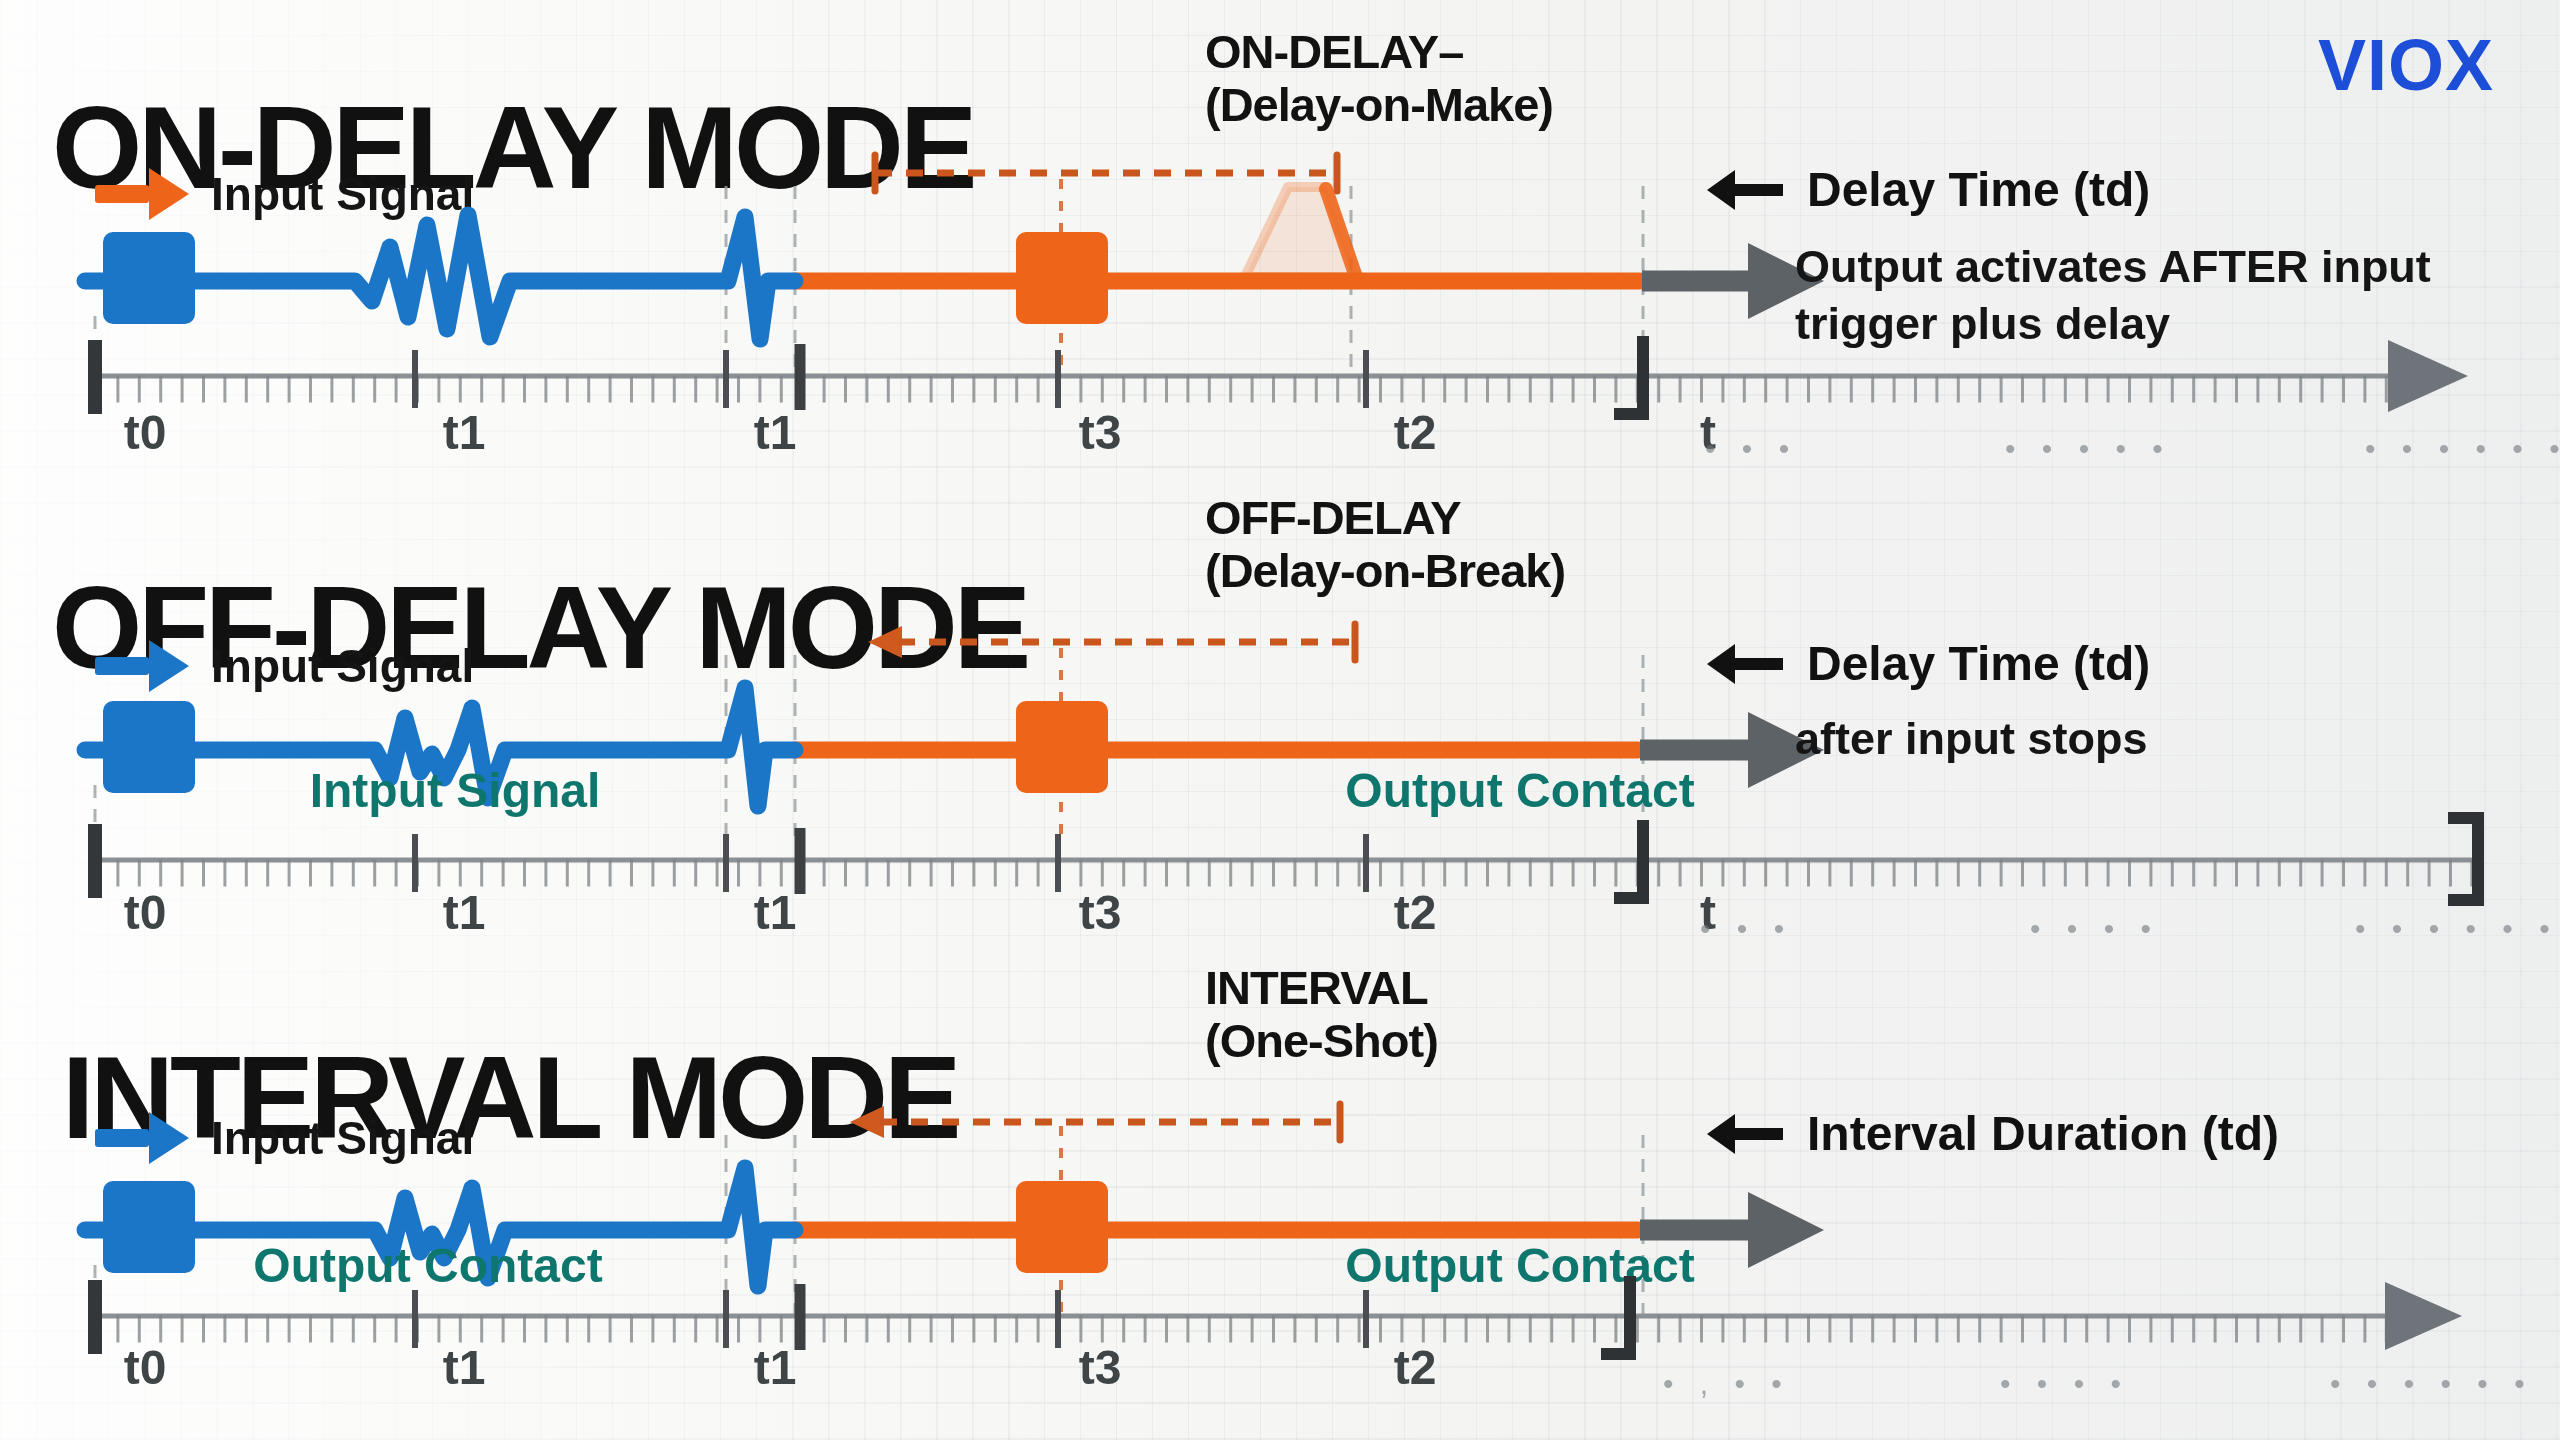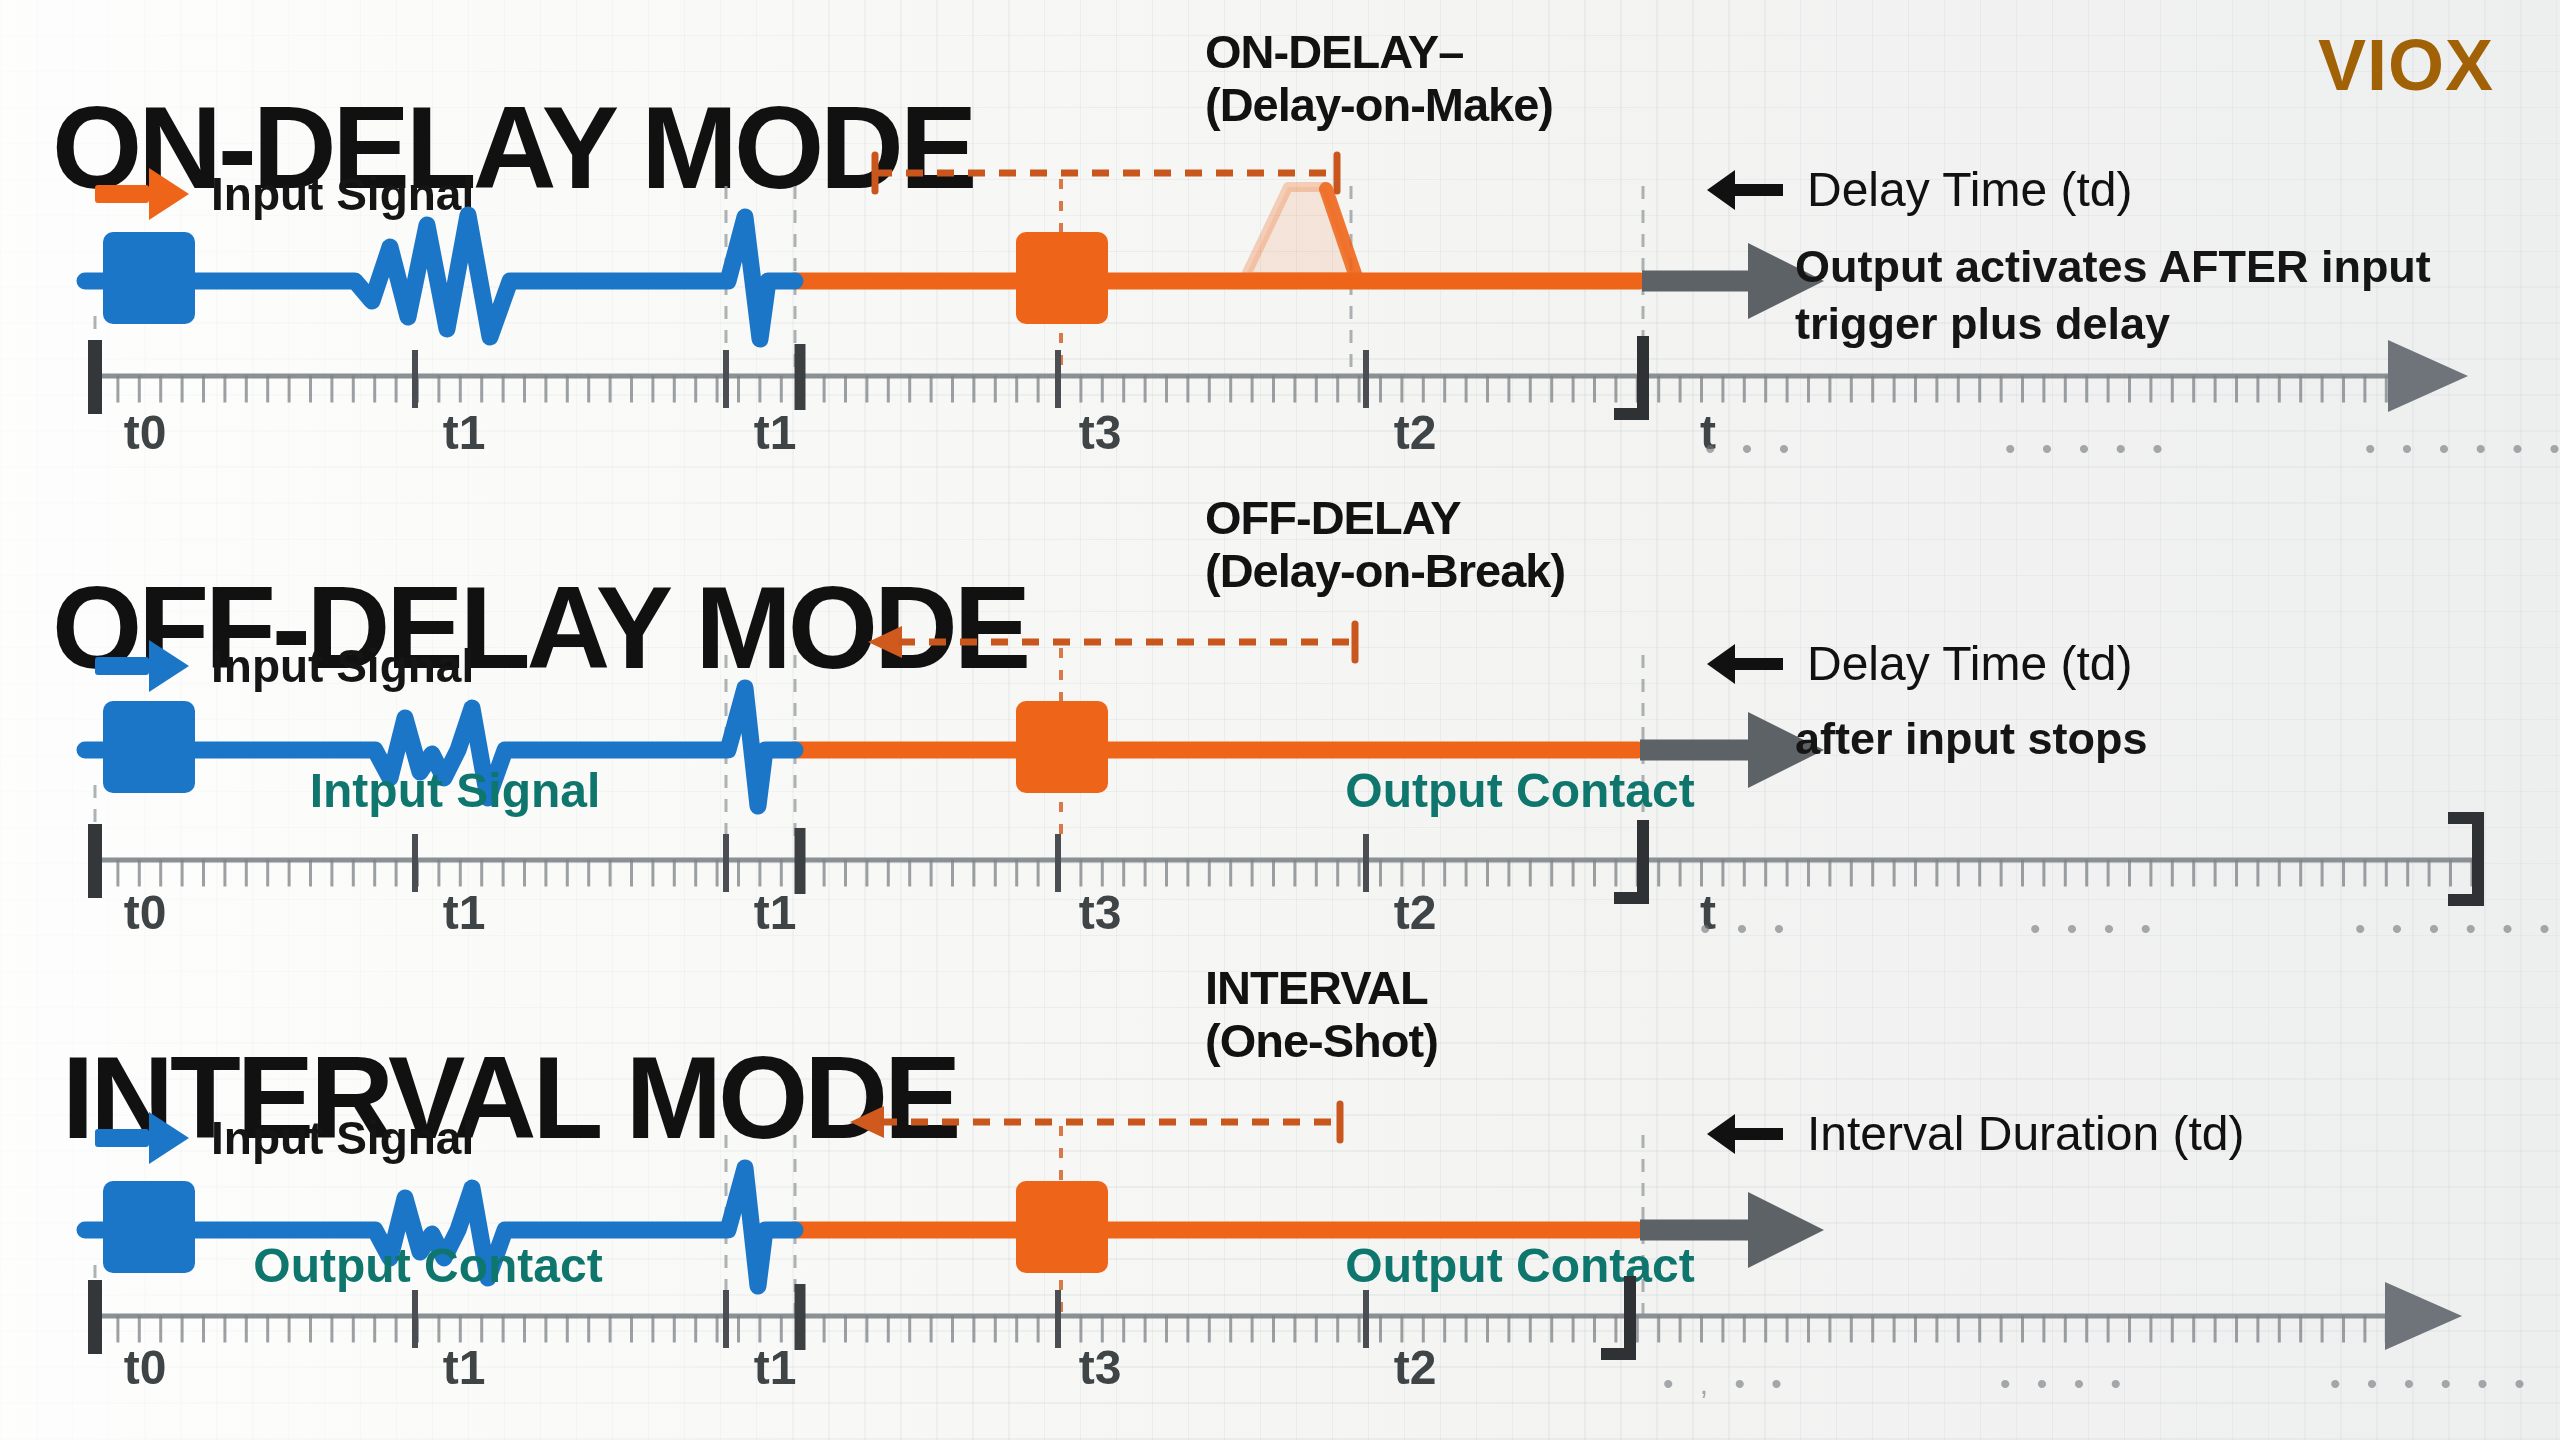--- a/index.html
+++ b/index.html
@@ -15,21 +15,21 @@
   section{position:absolute;inset:0;}
   .abs{position:absolute;}
   .title{
     font-size:116px;font-weight:900;letter-spacing:-4px;line-height:1;
     color:#111;white-space:nowrap;
   }
   .subtitle{
     font-size:47px;font-weight:800;line-height:1.12;letter-spacing:-1px;color:#121212;white-space:nowrap;
   }
   .brand{
-    font-size:72px;font-weight:900;letter-spacing:1px;color:#a16207;
+    font-size:72px;font-weight:900;letter-spacing:1px;color:#1d4ed8;
   }
   .legend{display:flex;align-items:center;gap:20px;}
   .legend-label{font-size:46px;font-weight:600;color:#151515;white-space:nowrap;text-align:center;}
   .wave{left:0;width:2560px;height:250px;}
   .tl{left:0;width:2560px;height:165px;}
   
   .sig-blue{fill:none;stroke:#1b76c8;stroke-width:17;stroke-linejoin:round;stroke-linecap:round;}
   .sq-blue{fill:#1b76c8;}
   .sig-orange{fill:none;stroke:#ee6418;stroke-width:17;stroke-linecap:round;}
   .sq-orange{fill:#ee6418;}
@@ -48,21 +48,21 @@
   .tl-major{stroke:#4a4e52;stroke-width:6;}
   .tl-thick{stroke:#3c4043;stroke-width:11;}
   .tl-start{stroke:#34373a;stroke-width:14;}
   .tl-bracket{stroke:#2e3235;stroke-width:12;fill:none;}
   .tl-arrowhead{fill:#6e747a;}
   .tl-label{
     font-size:48px;font-weight:600;color:#3f4447;transform:translateX(-50%);white-space:nowrap;margin-left:40px;
   }
   .tl-dots{font-size:30px;letter-spacing:9px;color:#71767a;opacity:.6;white-space:nowrap;}
   .annot-head{display:flex;align-items:center;gap:22px;}
-  .annot-head span{font-size:48px;font-weight:400;color:#111;white-space:nowrap;}
+  .annot-head span{font-size:48px;font-weight:700;color:#111;white-space:nowrap;}
   .annot-desc{font-size:45px;font-weight:600;line-height:1.27;color:#151515;white-space:nowrap;}
   .wave-label{font-size:48px;font-weight:600;color:#0f766e;transform:translateX(-50%);white-space:nowrap;}
   .arr-orange{fill:#ee6418;}
   .arr-blue{fill:#1b76c8;}
   .larrow-fill{fill:#111;}
 </style>
 </head>
 <body>
 
 <div class="abs brand" style="top:24px;right:66px">VIOX</div>

